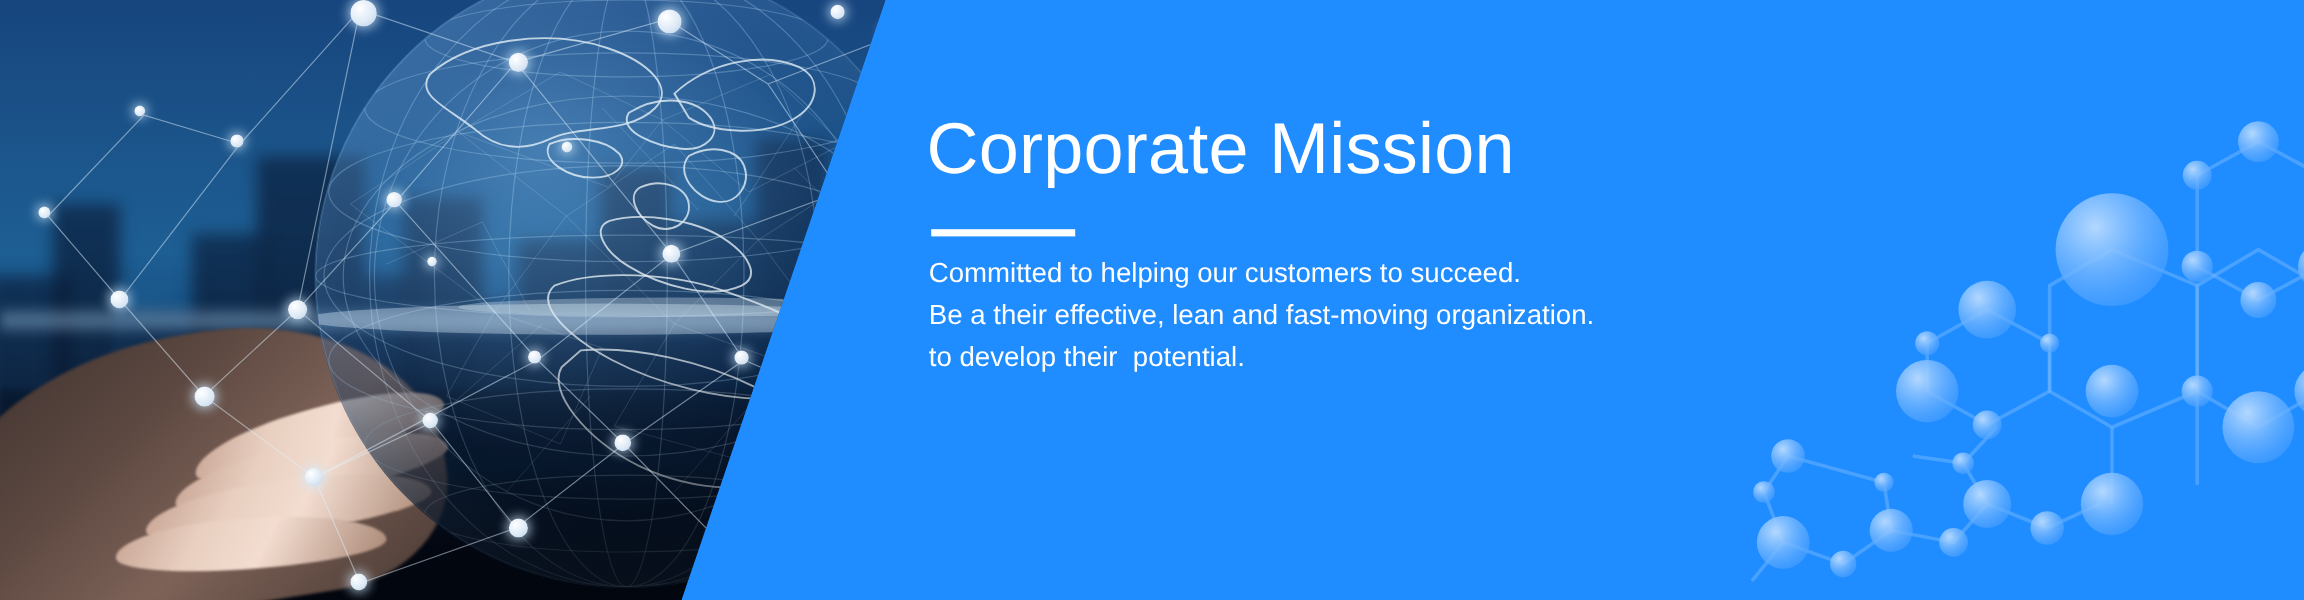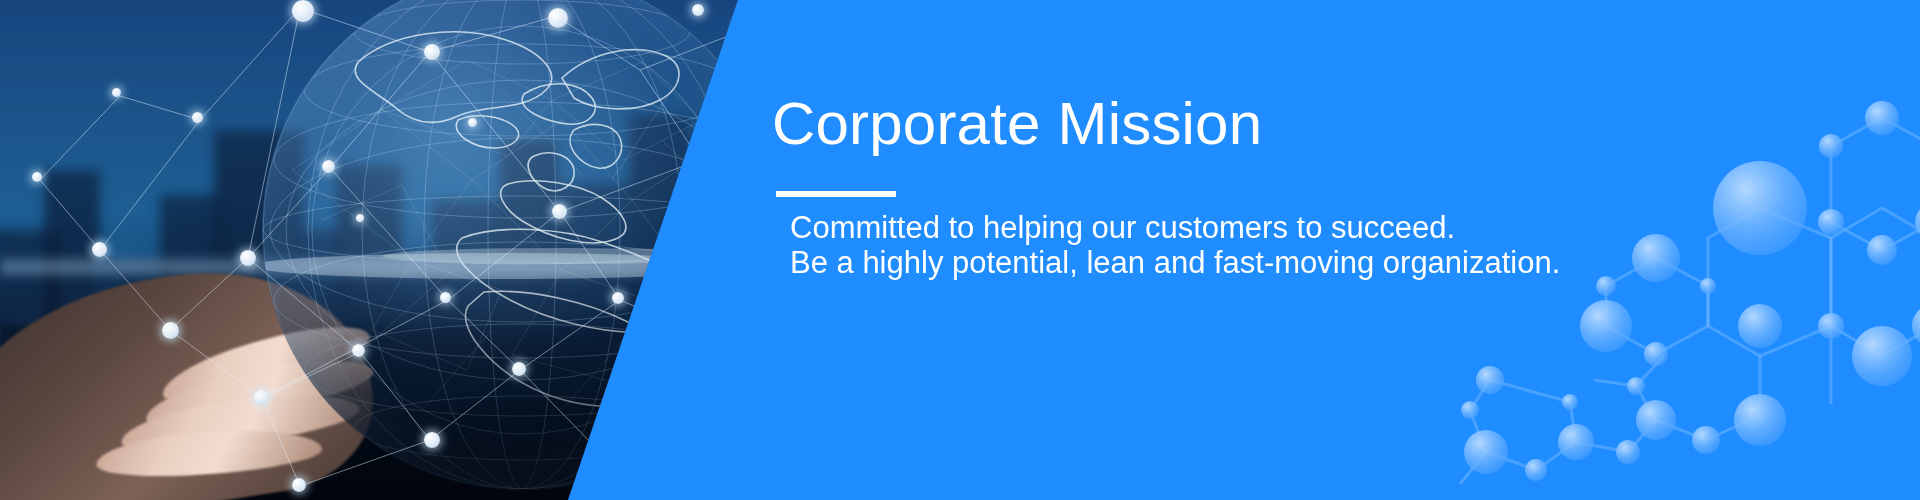--- a/index.html
+++ b/index.html
@@ -112,24 +112,24 @@
     color:#ffffff;
     line-height:1.05;
     white-space:nowrap;
   }
   .rule {
     position:absolute; left:4px; top:191px;
     width:120px; height:6px;
     background:#ffffff;
   }
   .body-text {
-    position:absolute; left:18px; top:210px;
+    position:absolute; left:2px; top:210px;
     width:620px;
     color:#ffffff;
-    font-size:31px;
+    font-size:23px;
     line-height:35px;
     font-weight:400;
   }
   .body-text .ln { display:block; white-space:pre; }
 </style>
 </head>
 <body>
 
 <div class="banner">
 
@@ -319,17 +319,18 @@
         <circle cx="256" cy="440" r="14"></circle>
       </g>
     </svg>
   </div>
 
   <div class="content">
     <div class="title">Corporate Mission</div>
     <div class="rule"></div>
     <div class="body-text">
       <span class="ln">Committed to helping our customers to succeed.</span>
-      <span class="ln">Be a highly potential, lean and fast-moving organization.</span>
+      <span class="ln">Be a their effective, lean and fast-moving organization.</span>
+      <span class="ln">to develop their  potential.</span>
     </div>
   </div>
 
 </div>
 
 </body></html>

